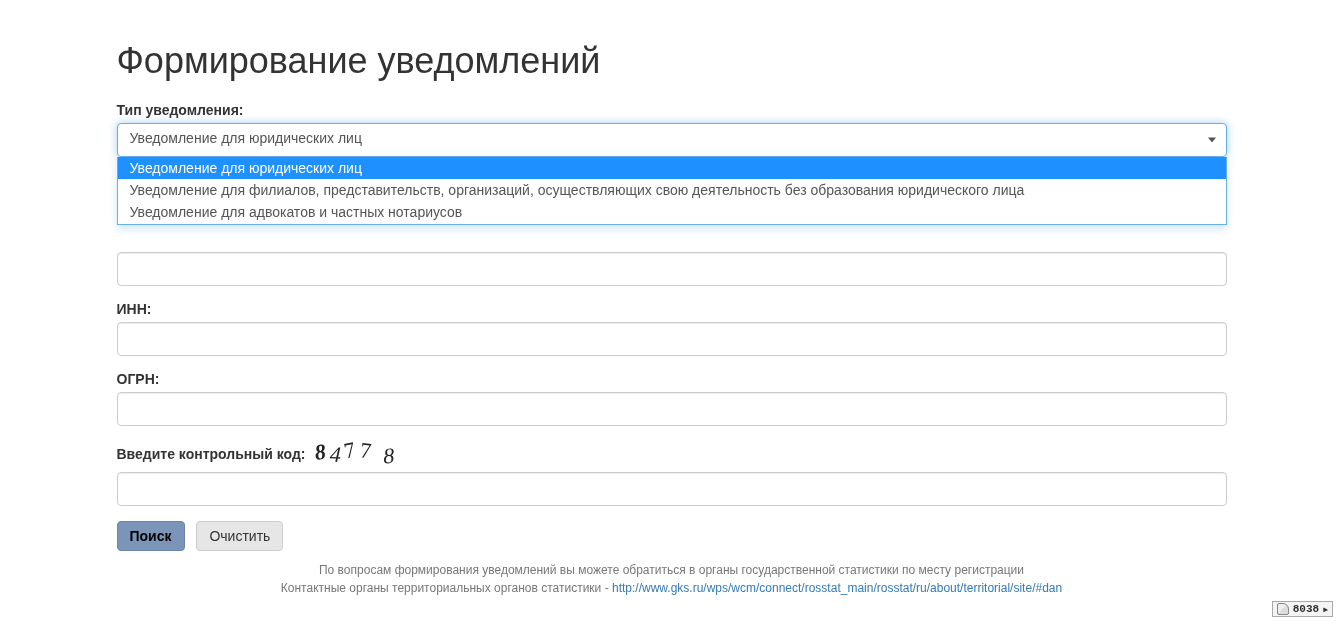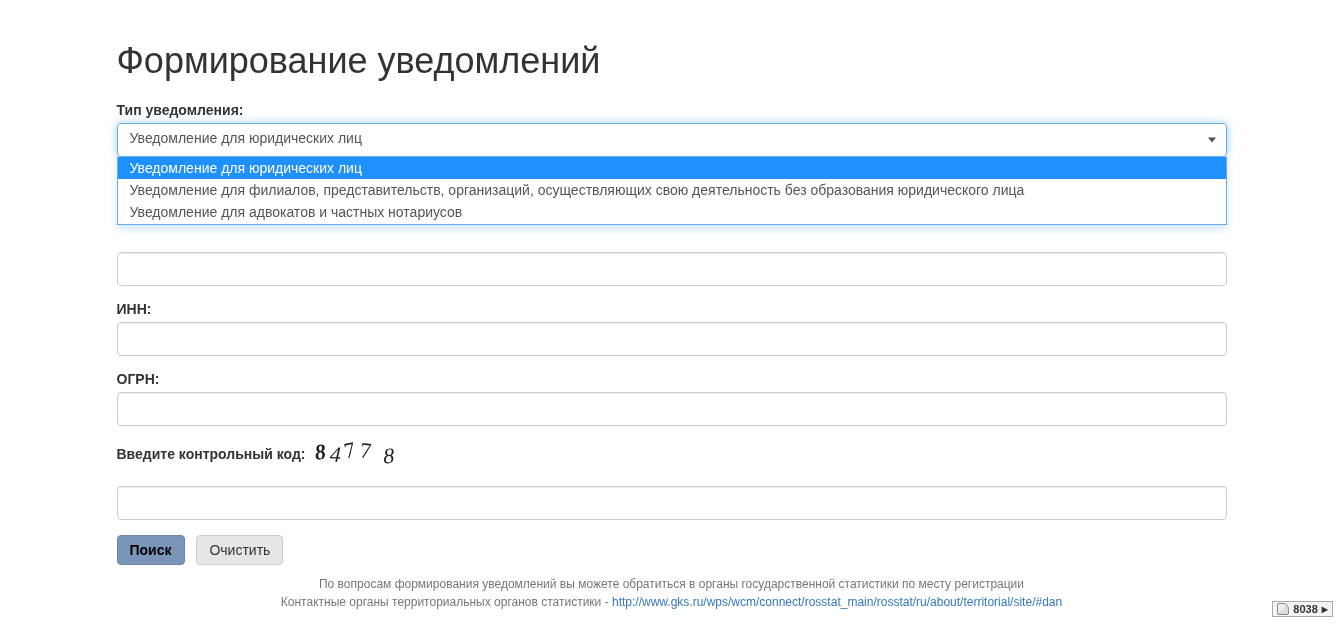--- a/index.html
+++ b/index.html
@@ -89,21 +89,21 @@
       padding: 6px 12px;
       border: 1px solid #ccc;
       border-radius: 4px;
       background: #fff;
       font-size: 14px;
       box-shadow: inset 0 1px 1px rgba(0,0,0,0.075);
     }
     .captcha-row {
       display: flex;
       align-items: center;
-      margin-bottom: 19px;
+      margin-bottom: 5px;
     }
     .captcha-row label {
       margin-bottom: 0;
       margin-right: 10px;
     }
     .captcha-img {
       font-family: Georgia, serif;
       font-size: 22px;
       font-style: italic;
       letter-spacing: 4px;
@@ -156,21 +156,21 @@
     .hidden-group {
       margin-top: 95px;
     }
     .counter-widget {
       position: fixed;
       right: 10px;
       bottom: 10px;
       border: 1px solid #aaa;
       background: #f4f4f4;
       font-size: 11px;
-      font-family: Liberation Sans, sans-serif;
+      font-family: Liberation Mono, monospace;
       padding: 1px 4px;
       display: flex;
       align-items: center;
       gap: 4px;
       font-weight: bold;
       color: #333;
     }
     .counter-widget .rarrow {
       font-size: 8px;
     }

